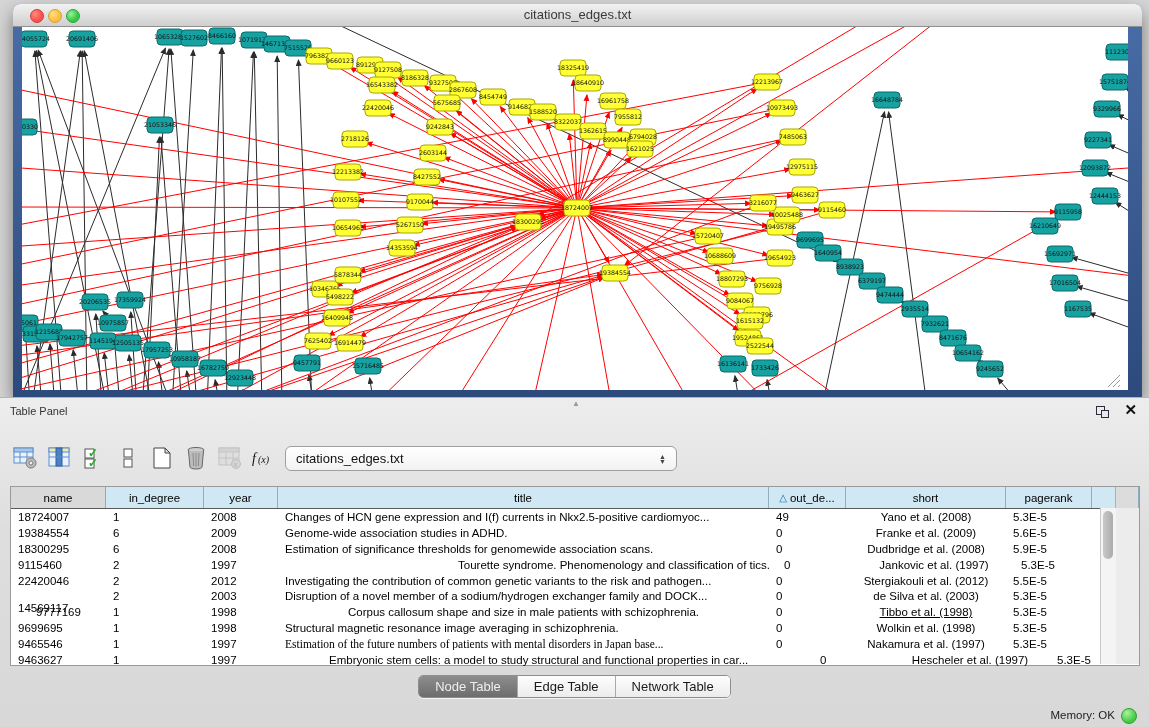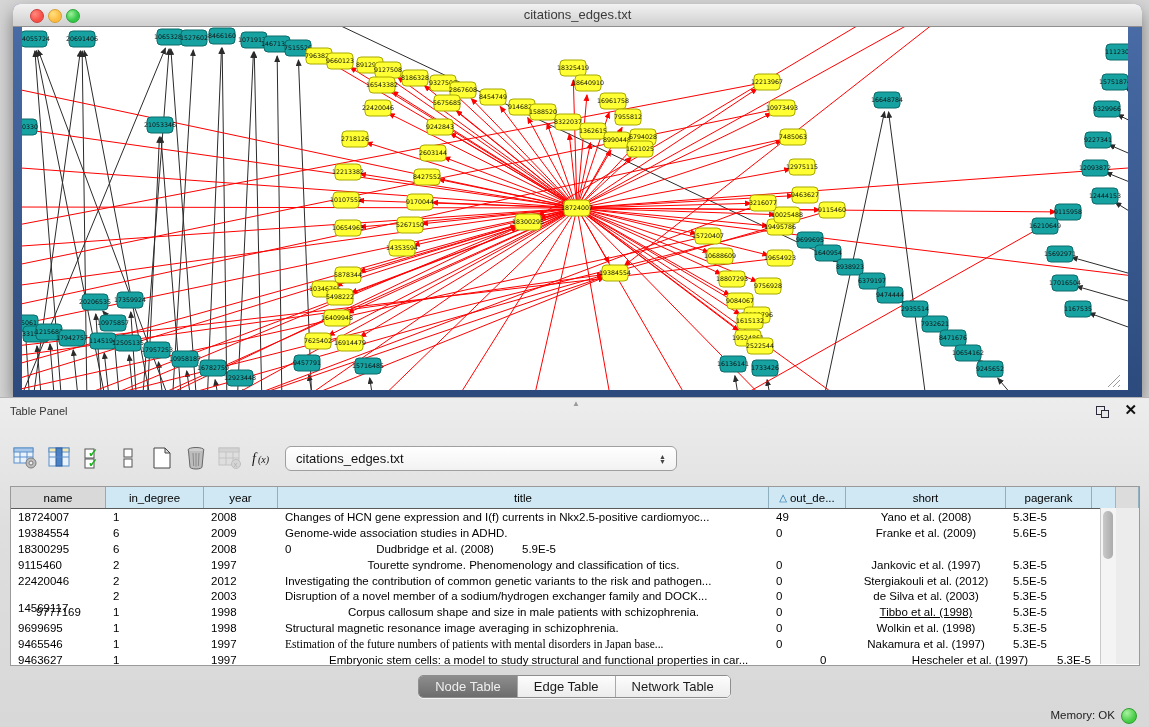--- a/index.html
+++ b/index.html
@@ -800,29 +800,30 @@
           <div class="gcell" style="width: 74px; text-align: left;">2009</div>
           <div class="gcell" style="width: 491px; text-align: left;">Genome-wide association studies in ADHD.</div>
           <div class="gcell" style="width: 77px; text-align: left;">0</div>
           <div class="gcell" style="width: 160px; text-align: center;">Franke et al. (2009)</div>
           <div class="gcell" style="width: 86px; text-align: left;">5.6E-5</div>
         </div>
         <div class="grow">
           <div class="gcell" style="width: 95px; text-align: left;">18300295</div>
           <div class="gcell" style="width: 98px; text-align: left;">6</div>
           <div class="gcell" style="width: 74px; text-align: left;">2008</div>
+          <div class="gcell" style="width: 491px; text-align: left;">Estimation of significance thresholds for genomewide association scans.</div>
           <div class="gcell" style="width: 77px; text-align: left;">0</div>
           <div class="gcell" style="width: 160px; text-align: center;">Dudbridge et al. (2008)</div>
           <div class="gcell" style="width: 86px; text-align: left;">5.9E-5</div>
         </div>
         <div class="grow">
           <div class="gcell" style="width: 95px; text-align: left;">9115460</div>
           <div class="gcell" style="width: 98px; text-align: left;">2</div>
           <div class="gcell" style="width: 74px; text-align: left;">1997</div>
-          <div class="gcell" style="width: 491px; text-align: center;">Tourette syndrome. Phenomenology and classification of tics.</div>
+          <div class="gcell" style="width: 491px; text-align: right; margin-left: 8px;">Tourette syndrome. Phenomenology and classification of tics.</div>
           <div class="gcell" style="width: 77px; text-align: left;">0</div>
           <div class="gcell" style="width: 160px; text-align: center;">Jankovic et al. (1997)</div>
           <div class="gcell" style="width: 86px; text-align: left;">5.3E-5</div>
         </div>
         <div class="grow">
           <div class="gcell" style="width: 95px; text-align: left;">22420046</div>
           <div class="gcell" style="width: 98px; text-align: left;">2</div>
           <div class="gcell" style="width: 74px; text-align: left;">2012</div>
           <div class="gcell" style="width: 491px; text-align: left;">Investigating the contribution of common genetic variants to the risk and pathogen...</div>
           <div class="gcell" style="width: 77px; text-align: left;">0</div>

